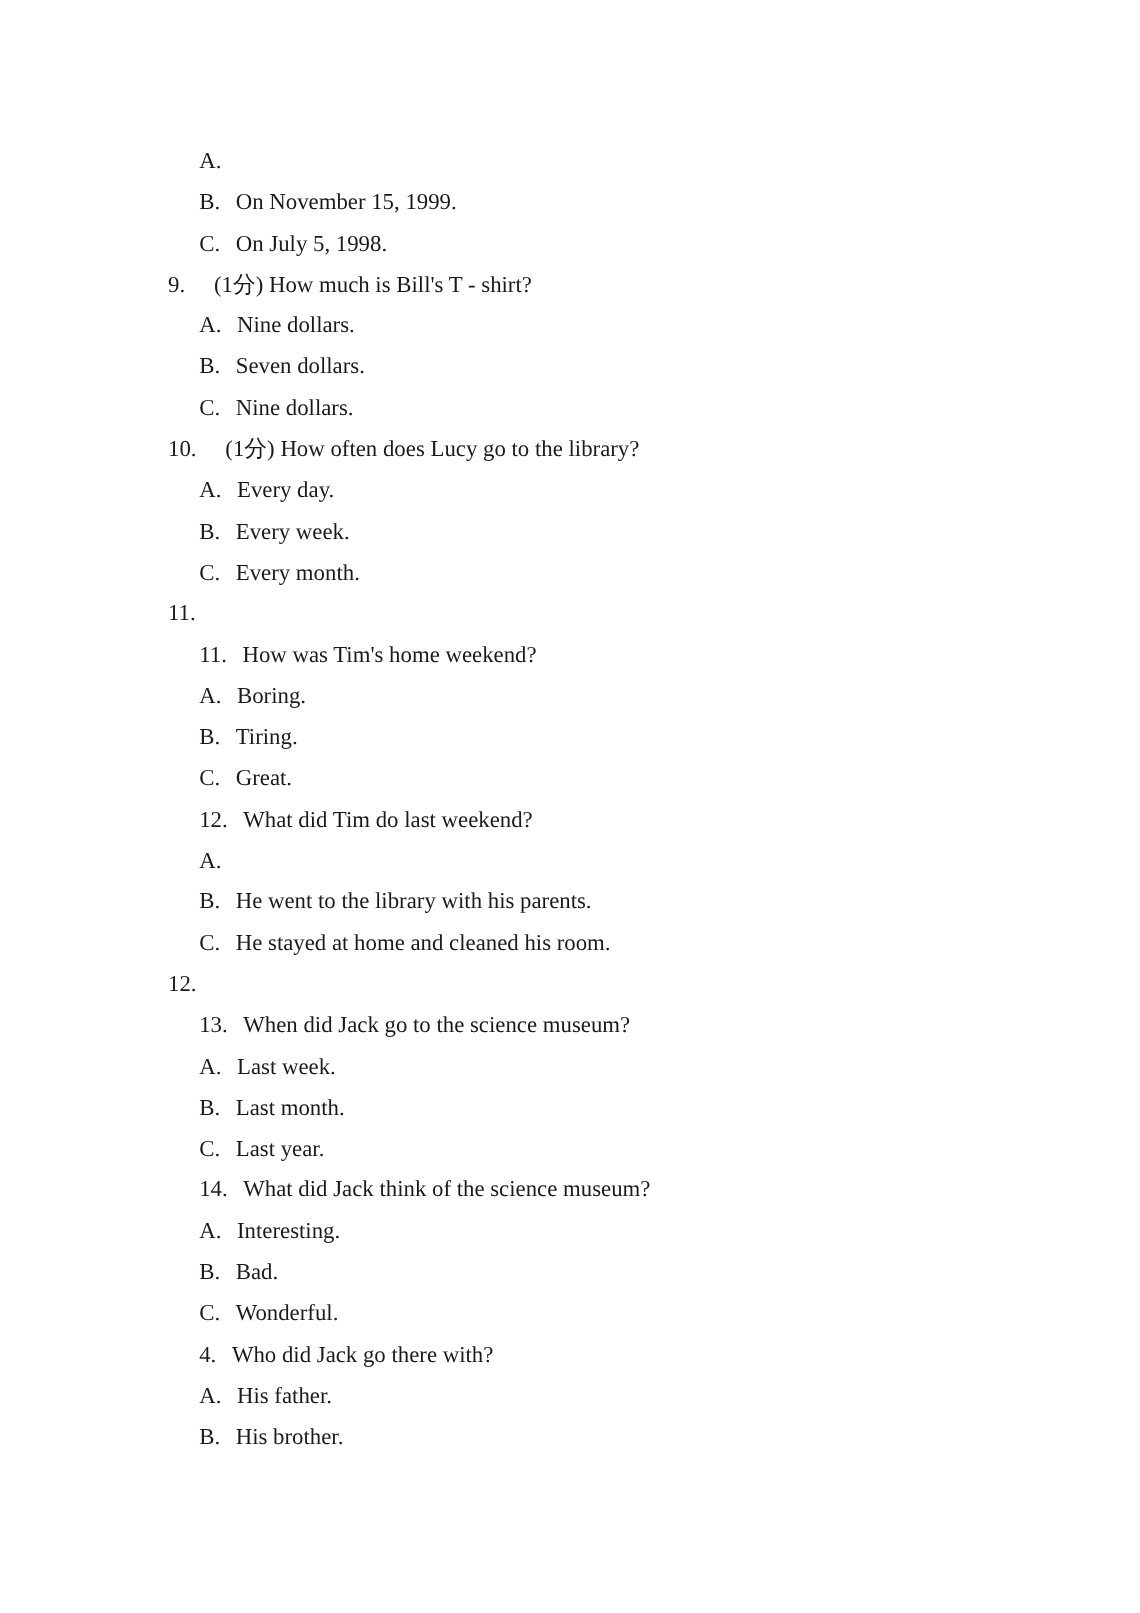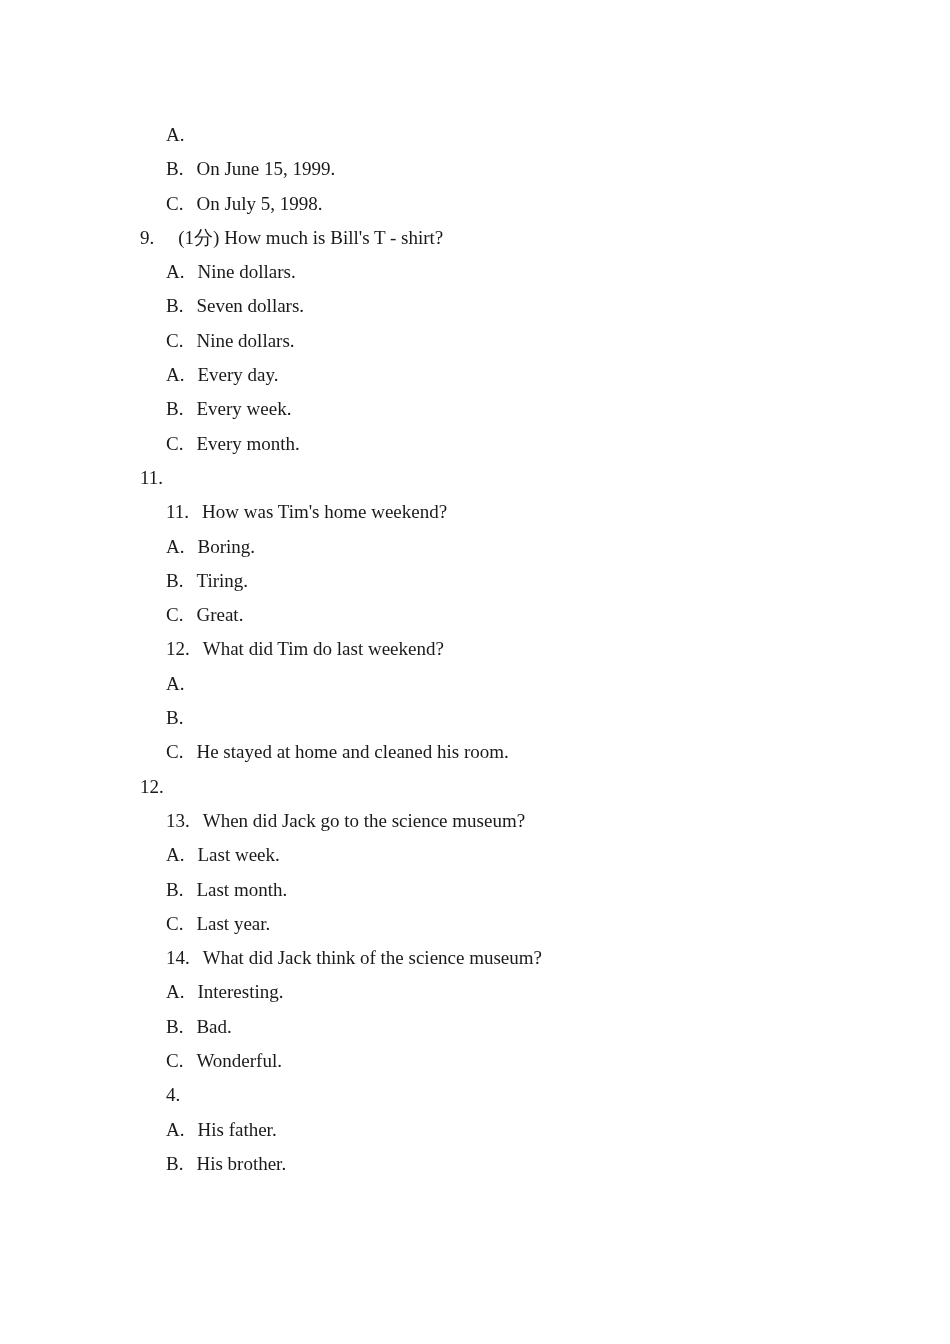--- a/index.html
+++ b/index.html
@@ -35,44 +35,45 @@
   .line.sub .marker    { margin-right: 13px; }
   .line.option .marker { margin-right: 13px; }
   .body-text { flex: none; }
 </style>
 </head>
 <body style="background: rgb(255, 255, 255);">
 
 <div class="doc" style="color: rgb(26, 26, 26);">
   <div id="lines-container">
       <div class="line option"><span class="marker">A.</span></div>
-      <div class="line option"><span class="marker">B.</span><span class="body-text">On June 15, 1999.</span></div>
+      <div class="line option"><span class="marker">B.</span><span class="body-text">On November 15, 1999.</span></div>
       <div class="line option"><span class="marker">C.</span><span class="body-text">On July 5, 1998.</span></div>
       <div class="line main"><span class="marker">9.</span><span class="body-text">(1分) How much is Bill's T - shirt?</span></div>
       <div class="line option"><span class="marker">A.</span><span class="body-text">Nine dollars.</span></div>
       <div class="line option"><span class="marker">B.</span><span class="body-text">Seven dollars.</span></div>
       <div class="line option"><span class="marker">C.</span><span class="body-text">Nine dollars.</span></div>
+      <div class="line main"><span class="marker">10.</span><span class="body-text">(1分) How often does Lucy go to the library?</span></div>
       <div class="line option"><span class="marker">A.</span><span class="body-text">Every day.</span></div>
       <div class="line option"><span class="marker">B.</span><span class="body-text">Every week.</span></div>
       <div class="line option"><span class="marker">C.</span><span class="body-text">Every month.</span></div>
       <div class="line main"><span class="marker">11.</span></div>
       <div class="line sub"><span class="marker">11.</span><span class="body-text">How was Tim's home weekend?</span></div>
       <div class="line option"><span class="marker">A.</span><span class="body-text">Boring.</span></div>
       <div class="line option"><span class="marker">B.</span><span class="body-text">Tiring.</span></div>
       <div class="line option"><span class="marker">C.</span><span class="body-text">Great.</span></div>
       <div class="line sub"><span class="marker">12.</span><span class="body-text">What did Tim do last weekend?</span></div>
       <div class="line option"><span class="marker">A.</span></div>
-      <div class="line option"><span class="marker">B.</span></div>
+      <div class="line option"><span class="marker">B.</span><span class="body-text">He went to the library with his parents.</span></div>
       <div class="line option"><span class="marker">C.</span><span class="body-text">He stayed at home and cleaned his room.</span></div>
       <div class="line main"><span class="marker">12.</span></div>
       <div class="line sub"><span class="marker">13.</span><span class="body-text">When did Jack go to the science museum?</span></div>
       <div class="line option"><span class="marker">A.</span><span class="body-text">Last week.</span></div>
       <div class="line option"><span class="marker">B.</span><span class="body-text">Last month.</span></div>
       <div class="line option"><span class="marker">C.</span><span class="body-text">Last year.</span></div>
       <div class="line sub"><span class="marker">14.</span><span class="body-text">What did Jack think of the science museum?</span></div>
       <div class="line option"><span class="marker">A.</span><span class="body-text">Interesting.</span></div>
       <div class="line option"><span class="marker">B.</span><span class="body-text">Bad.</span></div>
       <div class="line option"><span class="marker">C.</span><span class="body-text">Wonderful.</span></div>
-      <div class="line sub"><span class="marker">4.</span></div>
+      <div class="line sub"><span class="marker">4.</span><span class="body-text">Who did Jack go there with?</span></div>
       <div class="line option"><span class="marker">A.</span><span class="body-text">His father.</span></div>
       <div class="line option"><span class="marker">B.</span><span class="body-text">His brother.</span></div>
     </div>
 </div>
 
 </body></html>

